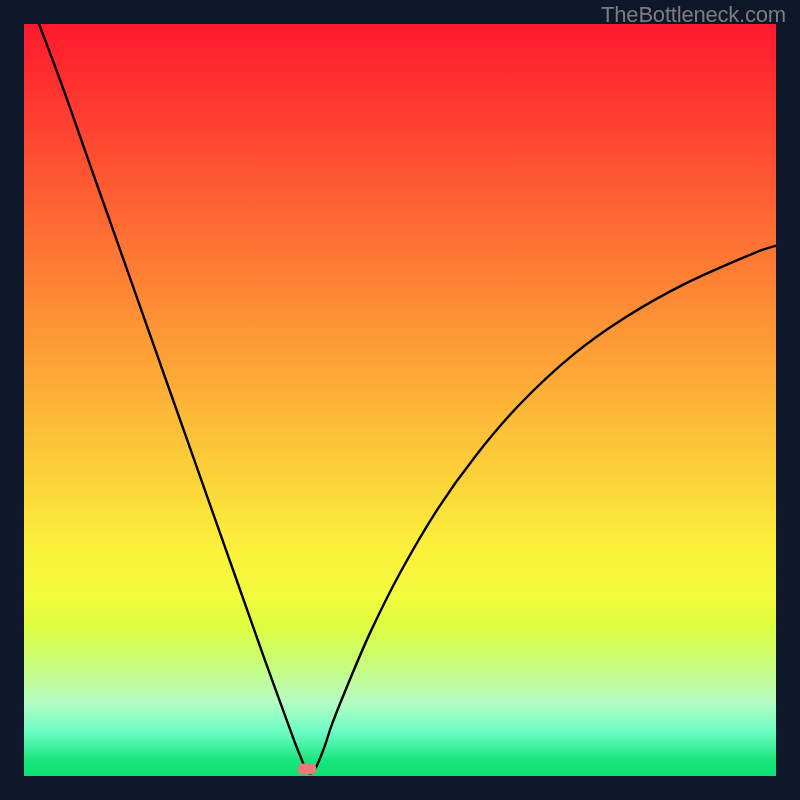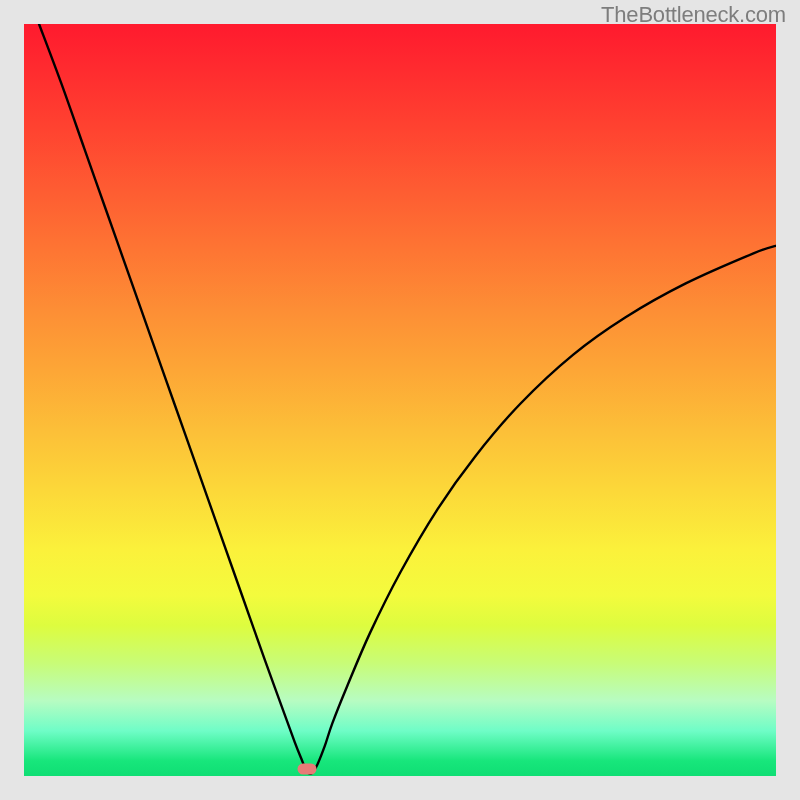--- a/index.html
+++ b/index.html
@@ -10,21 +10,21 @@
     background: #000000;
     overflow: hidden;
     font-family: Arial, Helvetica, sans-serif;
   }
   .frame {
     position: absolute;
     top: 0;
     left: 0;
     width: 800px;
     height: 800px;
-    background: #e5e5e5;
+    background: #0f172a;
   }
   .plot {
     position: absolute;
     top: 24px;
     left: 24px;
     width: 752px;
     height: 752px;
     overflow: hidden;
   }
   .gradient {

